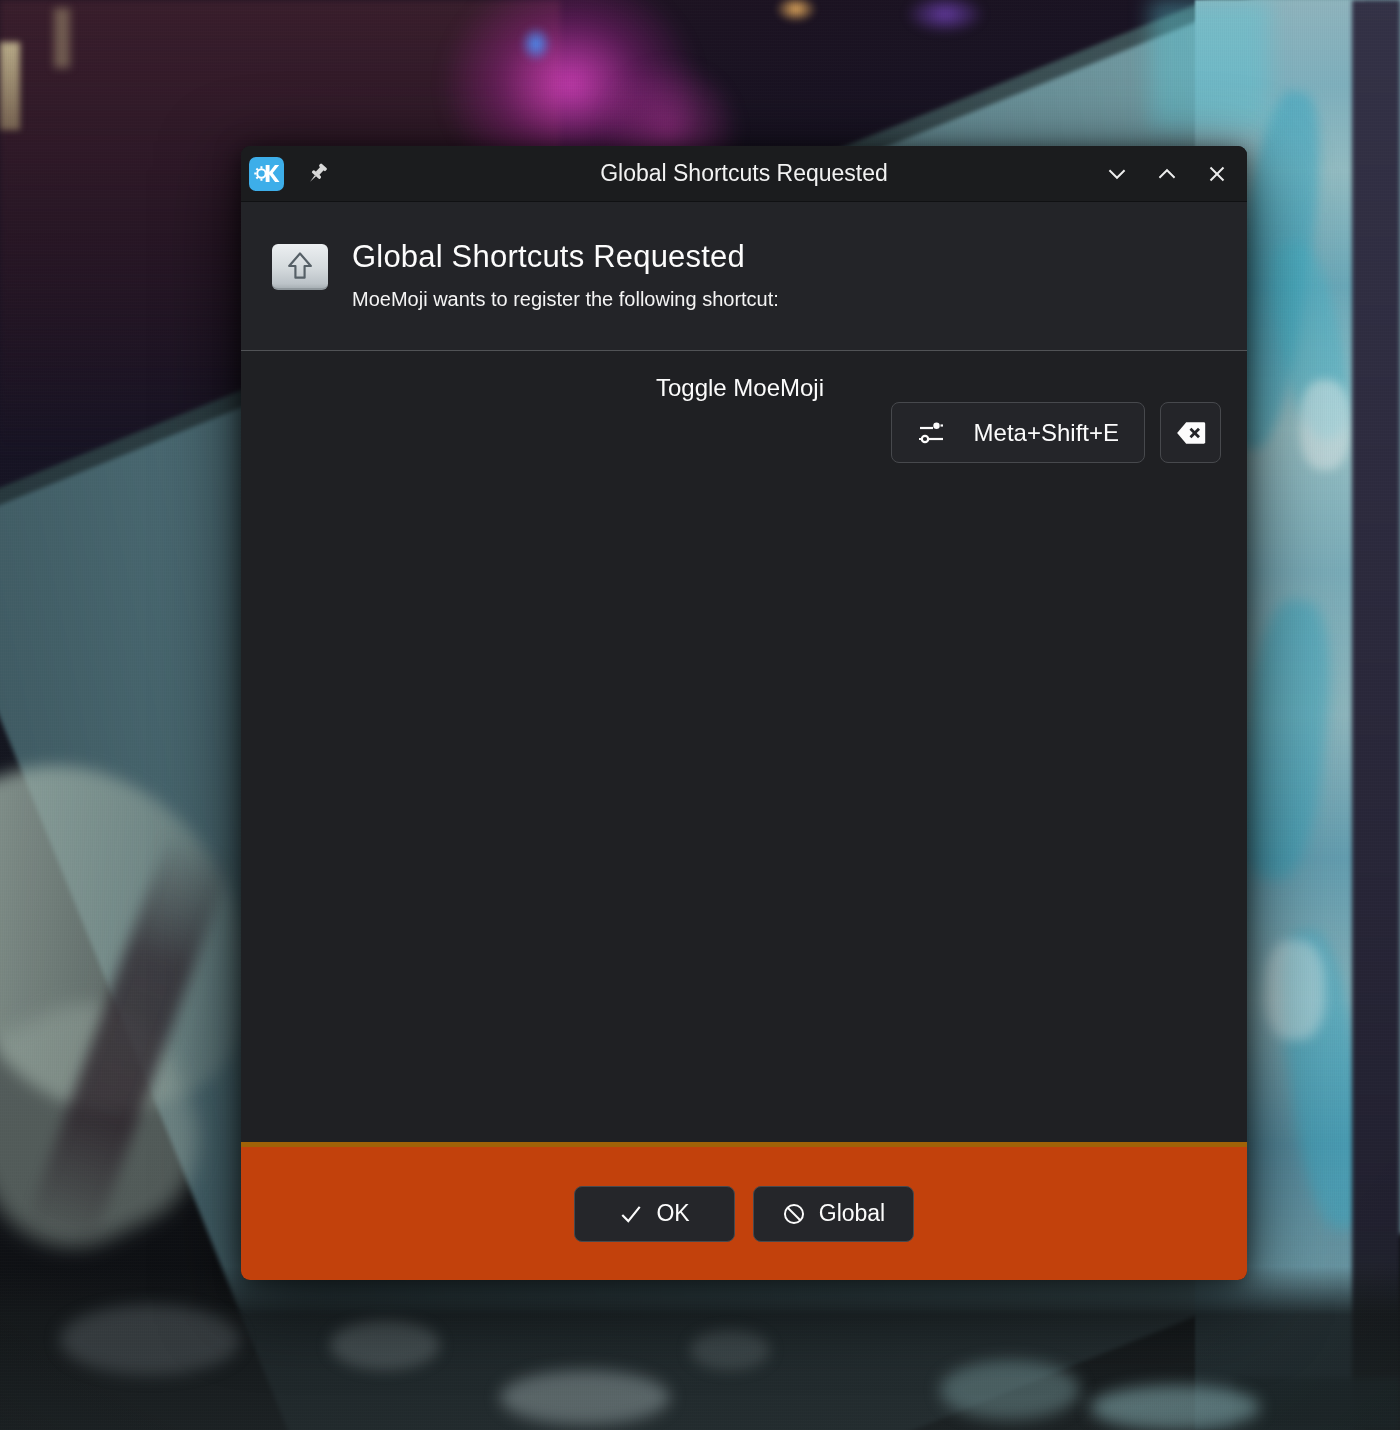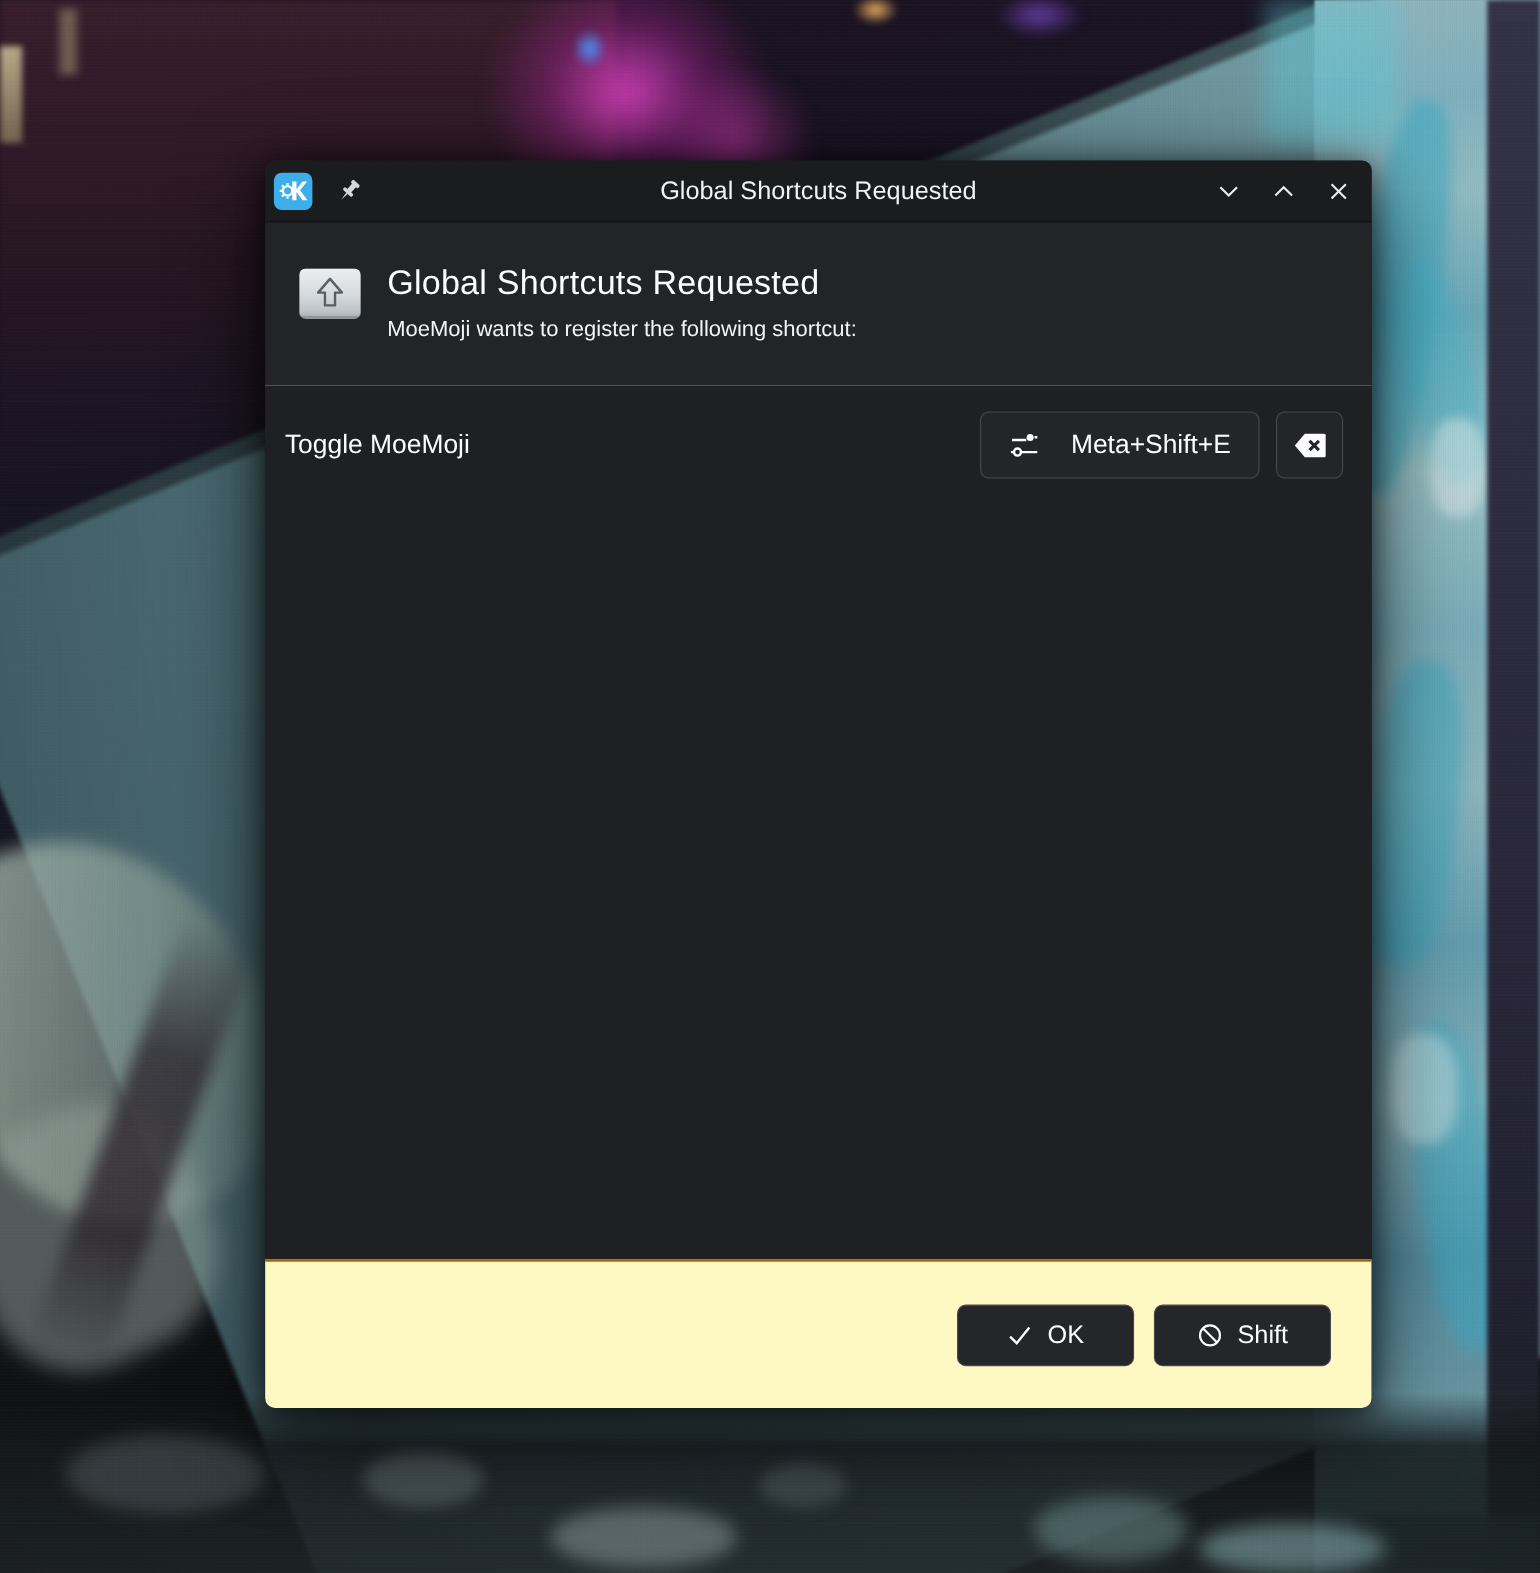--- a/index.html
+++ b/index.html
@@ -75,30 +75,30 @@
   .tb-btn{width:26px;height:26px;display:flex;align-items:center;justify-content:center;background:none;border:none;padding:0;cursor:pointer;}
   .app-icon{width:35px;height:34px;border-radius:7px;background:#3daee9;display:flex;align-items:center;justify-content:center;}
   .header{flex:0 0 auto;background:#232428;border-bottom:1px solid #515356;
     display:flex;gap:24px;padding:36px 36px 36px 31px;}
   .key-icon{width:56px;height:44px;margin-top:6px;border-radius:6px;flex:0 0 56px;
     background:linear-gradient(180deg,#eceff1 0%,#d4dadd 55%,#bcc3c8 90%,#a9b1b6 100%);
     border-bottom:2px solid #8f979c;display:flex;align-items:center;justify-content:center;}
   .header-text h1{margin:0;font-size:31px;font-weight:400;line-height:37px;letter-spacing:.2px;}
   .header-text p{margin:9px 0 0;font-size:20px;font-weight:400;line-height:30px;color:#f4f4f4;}
   .content{flex:1 1 auto;background:#1f2023;padding:23px 26px 0 18px;}
-  .shortcut-row{display:flex;align-items:center;}
+  .shortcut-row{display:flex;align-items:center;flex-direction:column;}
   .action-label{font-size:24px;}
   .row-buttons{margin-left:auto;display:flex;align-items:center;gap:15px;}
   .kbd-button{height:61px;box-sizing:border-box;display:flex;align-items:center;gap:29px;
     padding:0 25px;background:#242529;border:1px solid #47494d;border-radius:8px;
     color:#fcfcfc;font-size:24px;font-family:inherit;cursor:pointer;}
   .clear-button{width:61px;height:61px;box-sizing:border-box;display:flex;align-items:center;justify-content:center;
     background:#242529;border:1px solid #47494d;border-radius:8px;cursor:pointer;}
-  .footer{flex:0 0 133px;background:#fef9c3;border-top:2px solid #a16207;
-    display:flex;align-items:center;justify-content:flex-end;gap:18px;padding:0 37px;}
+  .footer{flex:0 0 133px;background:#c2410c;border-top:5px solid #a16207;
+    display:flex;align-items:center;justify-content:center;gap:18px;padding:0 37px;}
   .btn{min-width:161px;height:56px;box-sizing:border-box;display:flex;align-items:center;justify-content:center;gap:13px;
     background:#25262a;border:1px solid #47494d;border-radius:8px;color:#fcfcfc;
     font-size:23px;font-family:inherit;cursor:pointer;padding:0 18px;}
   svg{display:block;}
 </style>
 </head>
 <body>
 
 <div class="wallpaper">
   <div class="wp wp-base"></div>
@@ -233,17 +233,17 @@
       <svg width="24" height="24" viewBox="0 0 22 22">
         <polyline points="3,12 8.5,17.5 19,4.5" fill="none" stroke="#fcfcfc" stroke-width="2"></polyline>
       </svg>
       <span>OK</span>
     </button>
     <button class="btn">
       <svg width="24" height="24" viewBox="0 0 22 22">
         <circle cx="11" cy="11" r="8.3" fill="none" stroke="#fcfcfc" stroke-width="1.8"></circle>
         <line x1="5.3" y1="5.3" x2="16.7" y2="16.7" stroke="#fcfcfc" stroke-width="1.8"></line>
       </svg>
-      <span>Shift</span>
+      <span>Global</span>
     </button>
   </div>
 
 </div>
 
 </body></html>

